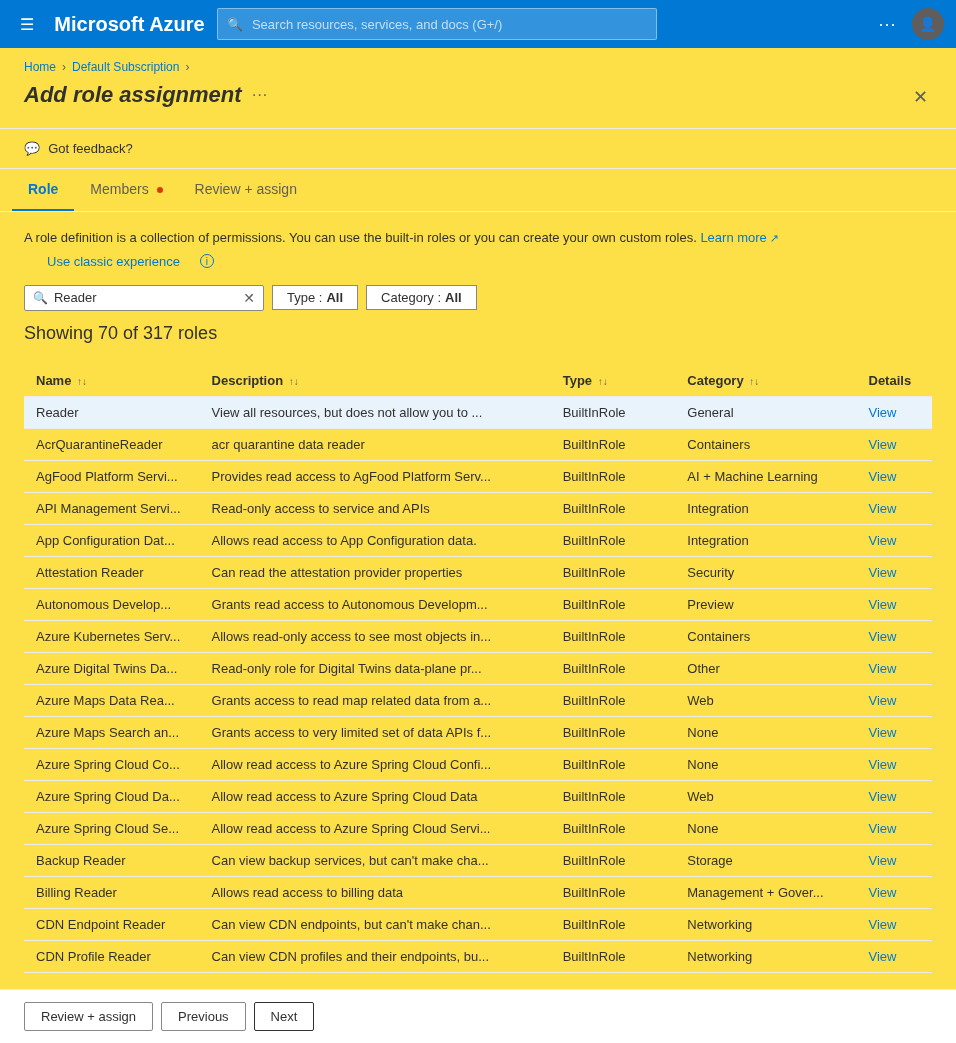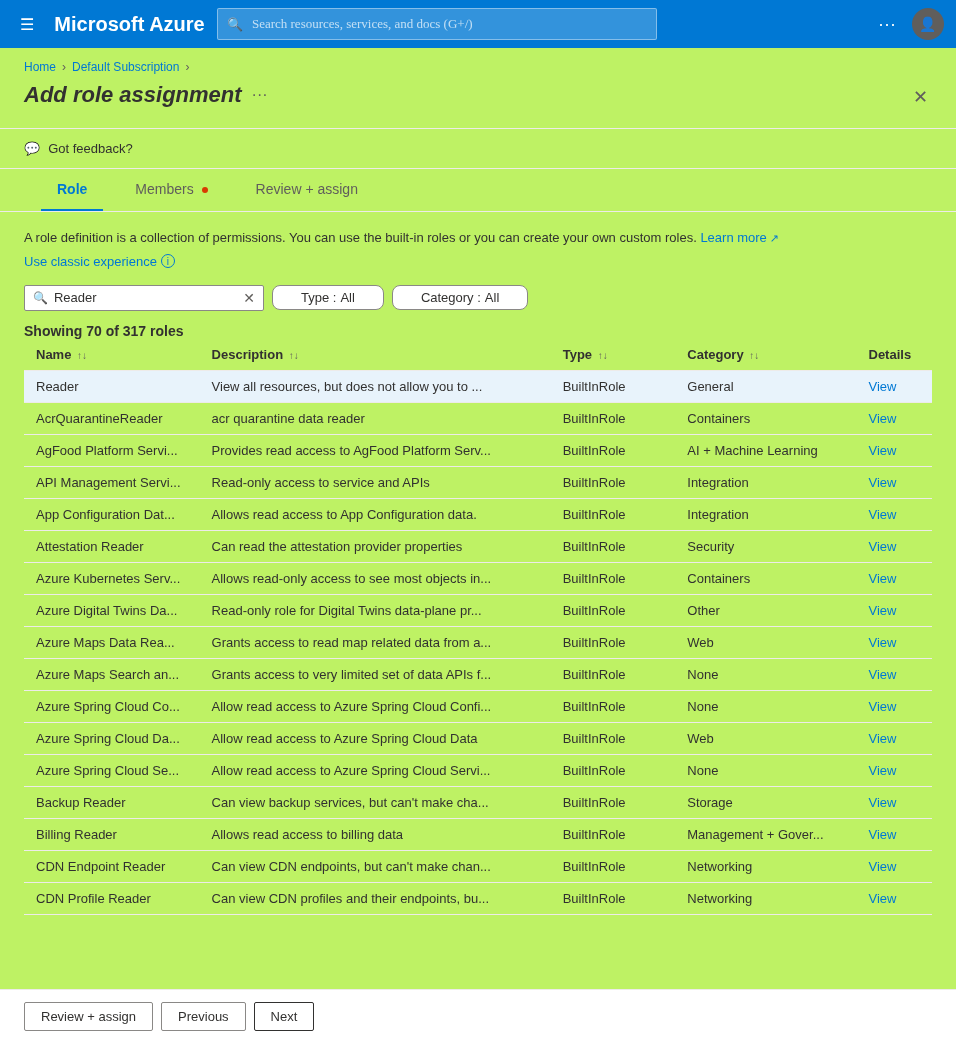--- a/index.html
+++ b/index.html
@@ -40,21 +40,20 @@
       color: rgba(255,255,255,0.8);
       font-size: 13px;
     }
     .top-nav-search input {
       background: transparent;
       border: none;
       outline: none;
       color: rgba(255,255,255,0.9);
       font-size: 13px;
       width: 100%;
-      font-family: Liberation Serif, serif;
     }
     .top-nav-search input::placeholder { color: rgba(255,255,255,0.7); }
     .top-nav-right {
       margin-left: auto;
       display: flex;
       align-items: center;
       gap: 8px;
     }
     .top-nav-dots {
       color: white;
@@ -70,21 +69,21 @@
       display: flex;
       align-items: center;
       justify-content: center;
       color: white;
       font-size: 14px;
       cursor: pointer;
     }
 
     
     .main-content {
-      background: #bef264;
+      background: #fde047;
       min-height: calc(100vh - 48px);
       position: relative;
     }
 
     
     .breadcrumb {
       padding: 12px 24px 8px;
       display: flex;
       align-items: center;
       gap: 6px;
@@ -131,23 +130,23 @@
       gap: 8px;
       border-bottom: 1px solid #edebe9;
       color: #323130;
       font-size: 13px;
     }
     .feedback-icon { color: #605e5c; }
 
     
     .tabs {
       display: flex;
-      padding: 0 41px;
+      padding: 0 12px;
       border-bottom: 1px solid #edebe9;
-      gap: 16px;
+      gap: 0;
     }
     .tab {
       padding: 12px 16px;
       font-size: 14px;
       cursor: pointer;
       color: #605e5c;
       border-bottom: 2px solid transparent;
       position: relative;
     }
     .tab.active {
@@ -179,25 +178,26 @@
       text-decoration: none;
       font-size: 13px;
       display: inline-flex;
       align-items: center;
       gap: 3px;
     }
     .external-icon { font-size: 11px; }
     .classic-link {
       display: flex;
       align-items: center;
-      gap: 4px;
+      gap: 20px;
       margin-top: 6px;
       color: #0078d4;
       font-size: 13px;
       cursor: pointer;
+      margin-left: 23px;
     }
     .info-icon {
       width: 14px;
       height: 14px;
       border: 1px solid #0078d4;
       border-radius: 50%;
       display: inline-flex;
       align-items: center;
       justify-content: center;
       font-size: 10px;
@@ -231,36 +231,35 @@
     }
     .search-clear {
       cursor: pointer;
       color: #605e5c;
       font-size: 14px;
     }
     .filter-pill {
       display: flex;
       align-items: center;
       border: 1px solid #8a8886;
-      border-radius: 8px;
-      padding: 4px 28px;
+      border-radius: 0;
+      padding: 4px 14px;
       font-size: 13px;
       cursor: pointer;
       background: white;
       gap: 4px;
       color: #323130;
     }
-    .filter-val { font-weight: 400; }
+    .filter-val { font-weight: 700; }
 
     
     .results-count {
-      font-size: 14px;
-      color: #323130;
-      margin-bottom: 0;
-      font-weight: bold;
+      font-size: 18px;
+      color: #323130;
+      margin-bottom: 21px;
     }
     .roles-table {
       width: 100%;
       border-collapse: collapse;
       font-size: 13px;
     }
     .roles-table th {
       text-align: left;
       padding: 8px 12px;
       font-weight: 600;
@@ -478,20 +477,27 @@
               <td class="col-details"><a class="view-link">View</a></td>
             </tr>
             <tr>
               <td class="col-name" title="Attestation Reader">Attestation Reader</td>
               <td class="col-desc" title="Can read the attestation provider properties">Can read the attestation provider properties</td>
               <td class="col-type">BuiltInRole</td>
               <td class="col-cat">Security</td>
               <td class="col-details"><a class="view-link">View</a></td>
             </tr>
             <tr>
+              <td class="col-name" title="Autonomous Develop...">Autonomous Develop...</td>
+              <td class="col-desc" title="Grants read access to Autonomous Developm...">Grants read access to Autonomous Developm...</td>
+              <td class="col-type">BuiltInRole</td>
+              <td class="col-cat">Preview</td>
+              <td class="col-details"><a class="view-link">View</a></td>
+            </tr>
+            <tr>
               <td class="col-name" title="Azure Kubernetes Serv...">Azure Kubernetes Serv...</td>
               <td class="col-desc" title="Allows read-only access to see most objects in...">Allows read-only access to see most objects in...</td>
               <td class="col-type">BuiltInRole</td>
               <td class="col-cat">Containers</td>
               <td class="col-details"><a class="view-link">View</a></td>
             </tr>
             <tr>
               <td class="col-name" title="Azure Digital Twins Da...">Azure Digital Twins Da...</td>
               <td class="col-desc" title="Read-only role for Digital Twins data-plane pr...">Read-only role for Digital Twins data-plane pr...</td>
               <td class="col-type">BuiltInRole</td>

